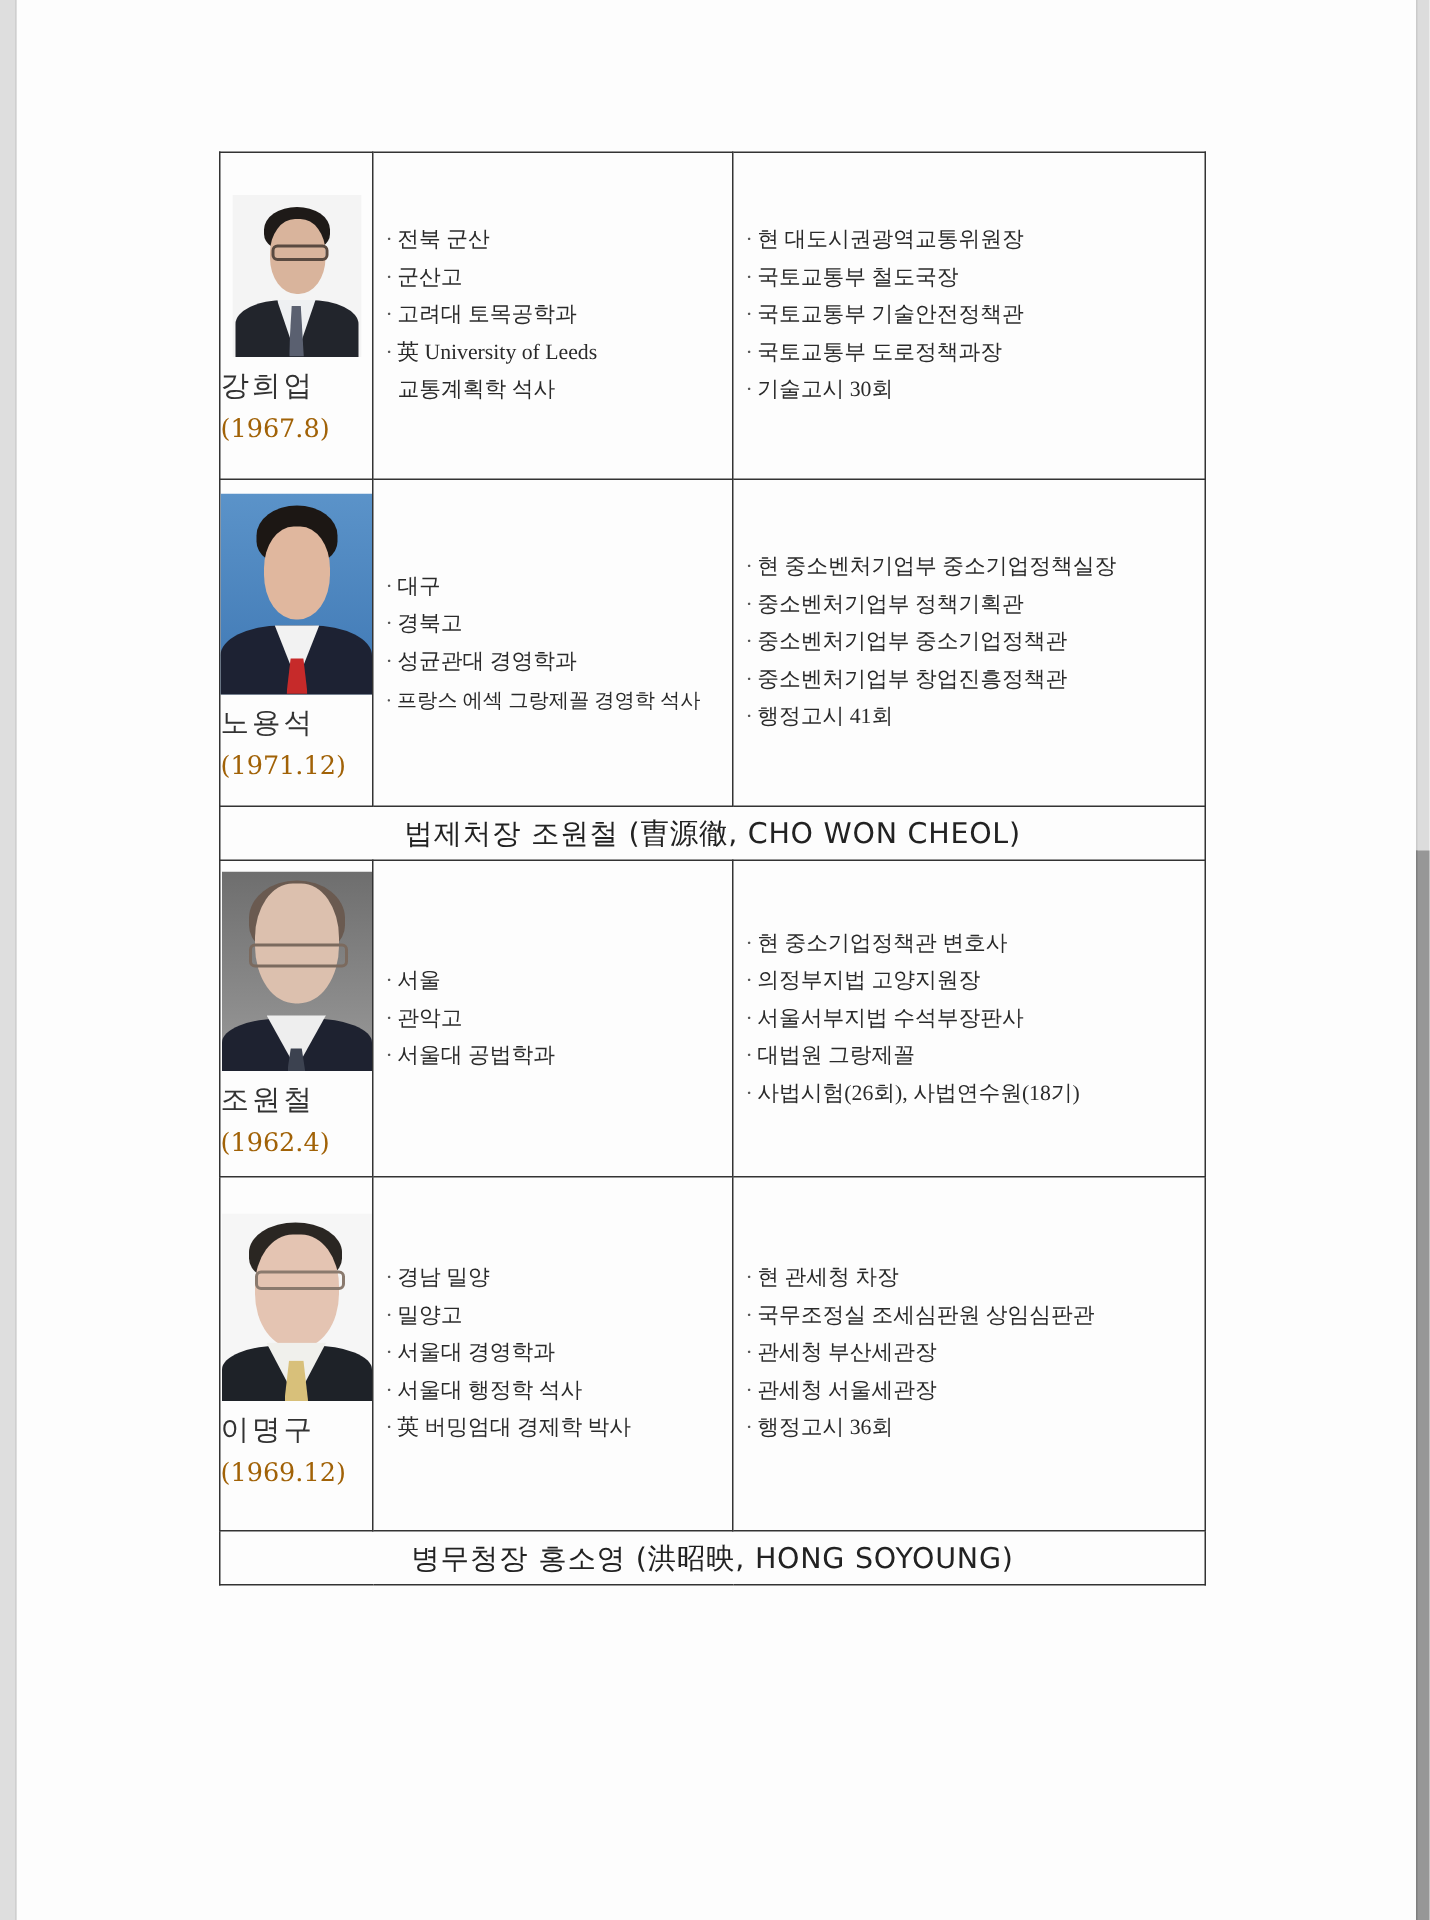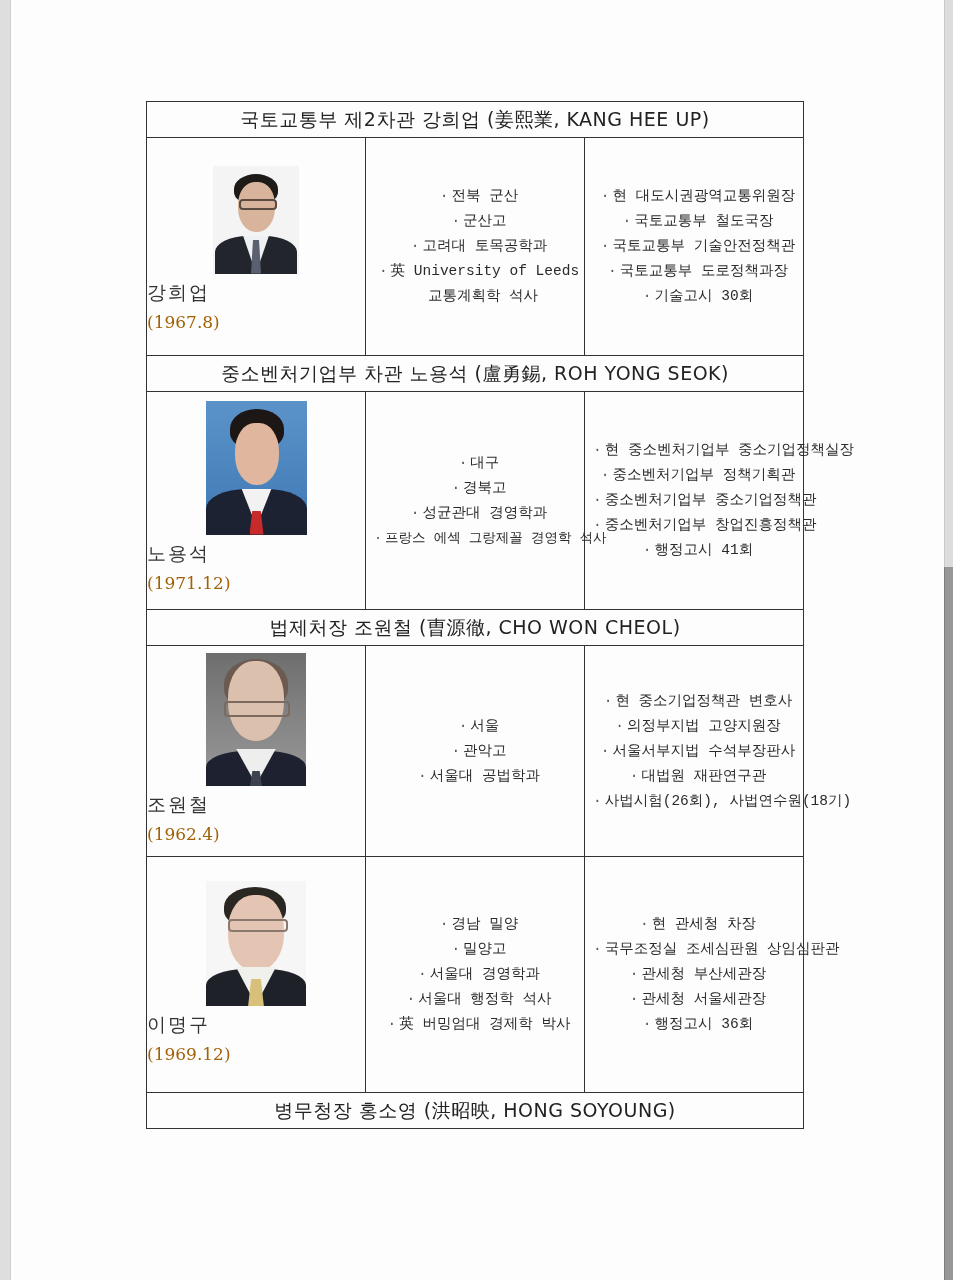--- a/index.html
+++ b/index.html
@@ -43,39 +43,36 @@
     .photo .suit { position: absolute; border-radius: 40% 40% 0 0; }
     .photo .shirt { position: absolute; clip-path: polygon(0 0, 100% 0, 50% 100%); }
     .photo .tie { position: absolute; clip-path: polygon(20% 0, 80% 0, 100% 100%, 0 100%); }
     .photo .glasses { position: absolute; border: 2px solid #7b6a5e; border-radius: 4px; }
     .person-name {
       font-size: 19px; margin-top: 6px; letter-spacing: 2px;
       font-family: "DejaVu Sans", sans-serif; color: #333;
     }
     .person-birth { font-size: 17px; margin-top: 6px; color: #a16207; }
     .item {
-      font-family: Liberation Mono, monospace; font-size: 14.5px; line-height: 25px;
-      color: #2a2a2a; white-space: nowrap; text-align: center;
+      font-family: Liberation Serif, serif; font-size: 14.5px; line-height: 25px;
+      color: #2a2a2a; white-space: nowrap;
     }
     .item::before { content: "·"; margin-right: 3px; color: #555; }
     .item.cont::before { content: ""; margin-right: 8px; }
   </style>
 </head>
 <body>
 
 <div class="left-gutter"></div>
 <div class="scroll-track"></div>
 <div class="scroll-thumb"></div>
 
 <table class="doc-table">
 
   <tbody>
-      <tr>
-    <td colspan="3" class="header-cell">국토교통부 제2차관 강희업 (姜熙業, KANG HEE UP)</td>
-  </tr>
   <tr style="height:218px">
     <td class="photo-cell">
       <div class="photo small" style="width:86px;height:108px;margin-top:4px;">
         <div class="bg" style="background:#f4f4f4"></div>
         <div class="hair" style="left:21px;top:8px;width:44px;height:30px;background:#1e1a18"></div>
         <div class="face" style="left:25px;top:16px;width:37px;height:50px;background:#d9b49c"></div>
         <div class="glasses" style="left:26px;top:33px;width:34px;height:7px;border-color:#5a4a40"></div>
         <div class="suit" style="left:2px;top:70px;width:82px;height:40px;background:#22252c"></div>
         <div class="shirt" style="left:30px;top:70px;width:26px;height:38px;background:#eef0f2"></div>
         <div class="tie" style="left:38px;top:74px;width:10px;height:34px;background:#5a6070"></div>
@@ -92,23 +89,20 @@
     </td>
     <td class="career-cell">
       <div class="item">현 대도시권광역교통위원장</div>
       <div class="item">국토교통부 철도국장</div>
       <div class="item">국토교통부 기술안전정책관</div>
       <div class="item">국토교통부 도로정책과장</div>
       <div class="item">기술고시 30회</div>
     </td>
   </tr>
 
-  <tr>
-    <td colspan="3" class="header-cell">중소벤처기업부 차관 노용석 (盧勇錫, ROH YONG SEOK)</td>
-  </tr>
   <tr style="height:218px">
     <td class="photo-cell">
       <div class="photo" style="width:101px;height:134px;margin-top:-8px;">
         <div class="bg" style="background:linear-gradient(#5b93c9,#3f78b4)"></div>
         <div class="hair" style="left:24px;top:8px;width:54px;height:40px;background:#1c1714"></div>
         <div class="face" style="left:29px;top:22px;width:44px;height:62px;background:#e0b79e"></div>
         <div class="suit" style="left:0;top:88px;width:101px;height:50px;background:#1d2233"></div>
         <div class="shirt" style="left:36px;top:88px;width:30px;height:38px;background:#f2f2f2"></div>
         <div class="tie" style="left:44px;top:110px;width:14px;height:24px;background:#c62a2a"></div>
       </div>
@@ -149,21 +143,21 @@
     </td>
     <td class="info-cell">
       <div class="item">서울</div>
       <div class="item">관악고</div>
       <div class="item">서울대 공법학과</div>
     </td>
     <td class="career-cell">
       <div class="item">현 중소기업정책관 변호사</div>
       <div class="item">의정부지법 고양지원장</div>
       <div class="item">서울서부지법 수석부장판사</div>
-      <div class="item">대법원 재판연구관</div>
+      <div class="item">대법원 그랑제꼴</div>
       <div class="item">사법시험(26회), 사법연수원(18기)</div>
     </td>
   </tr>
 
   <tr style="height:236px">
     <td class="photo-cell">
       <div class="photo" style="width:100px;height:125px;margin-top:-4px;">
         <div class="bg" style="background:#f6f6f6"></div>
         <div class="hair" style="left:18px;top:6px;width:62px;height:40px;background:#2a2622"></div>
         <div class="face" style="left:22px;top:14px;width:56px;height:76px;background:#e4c4b2"></div>

